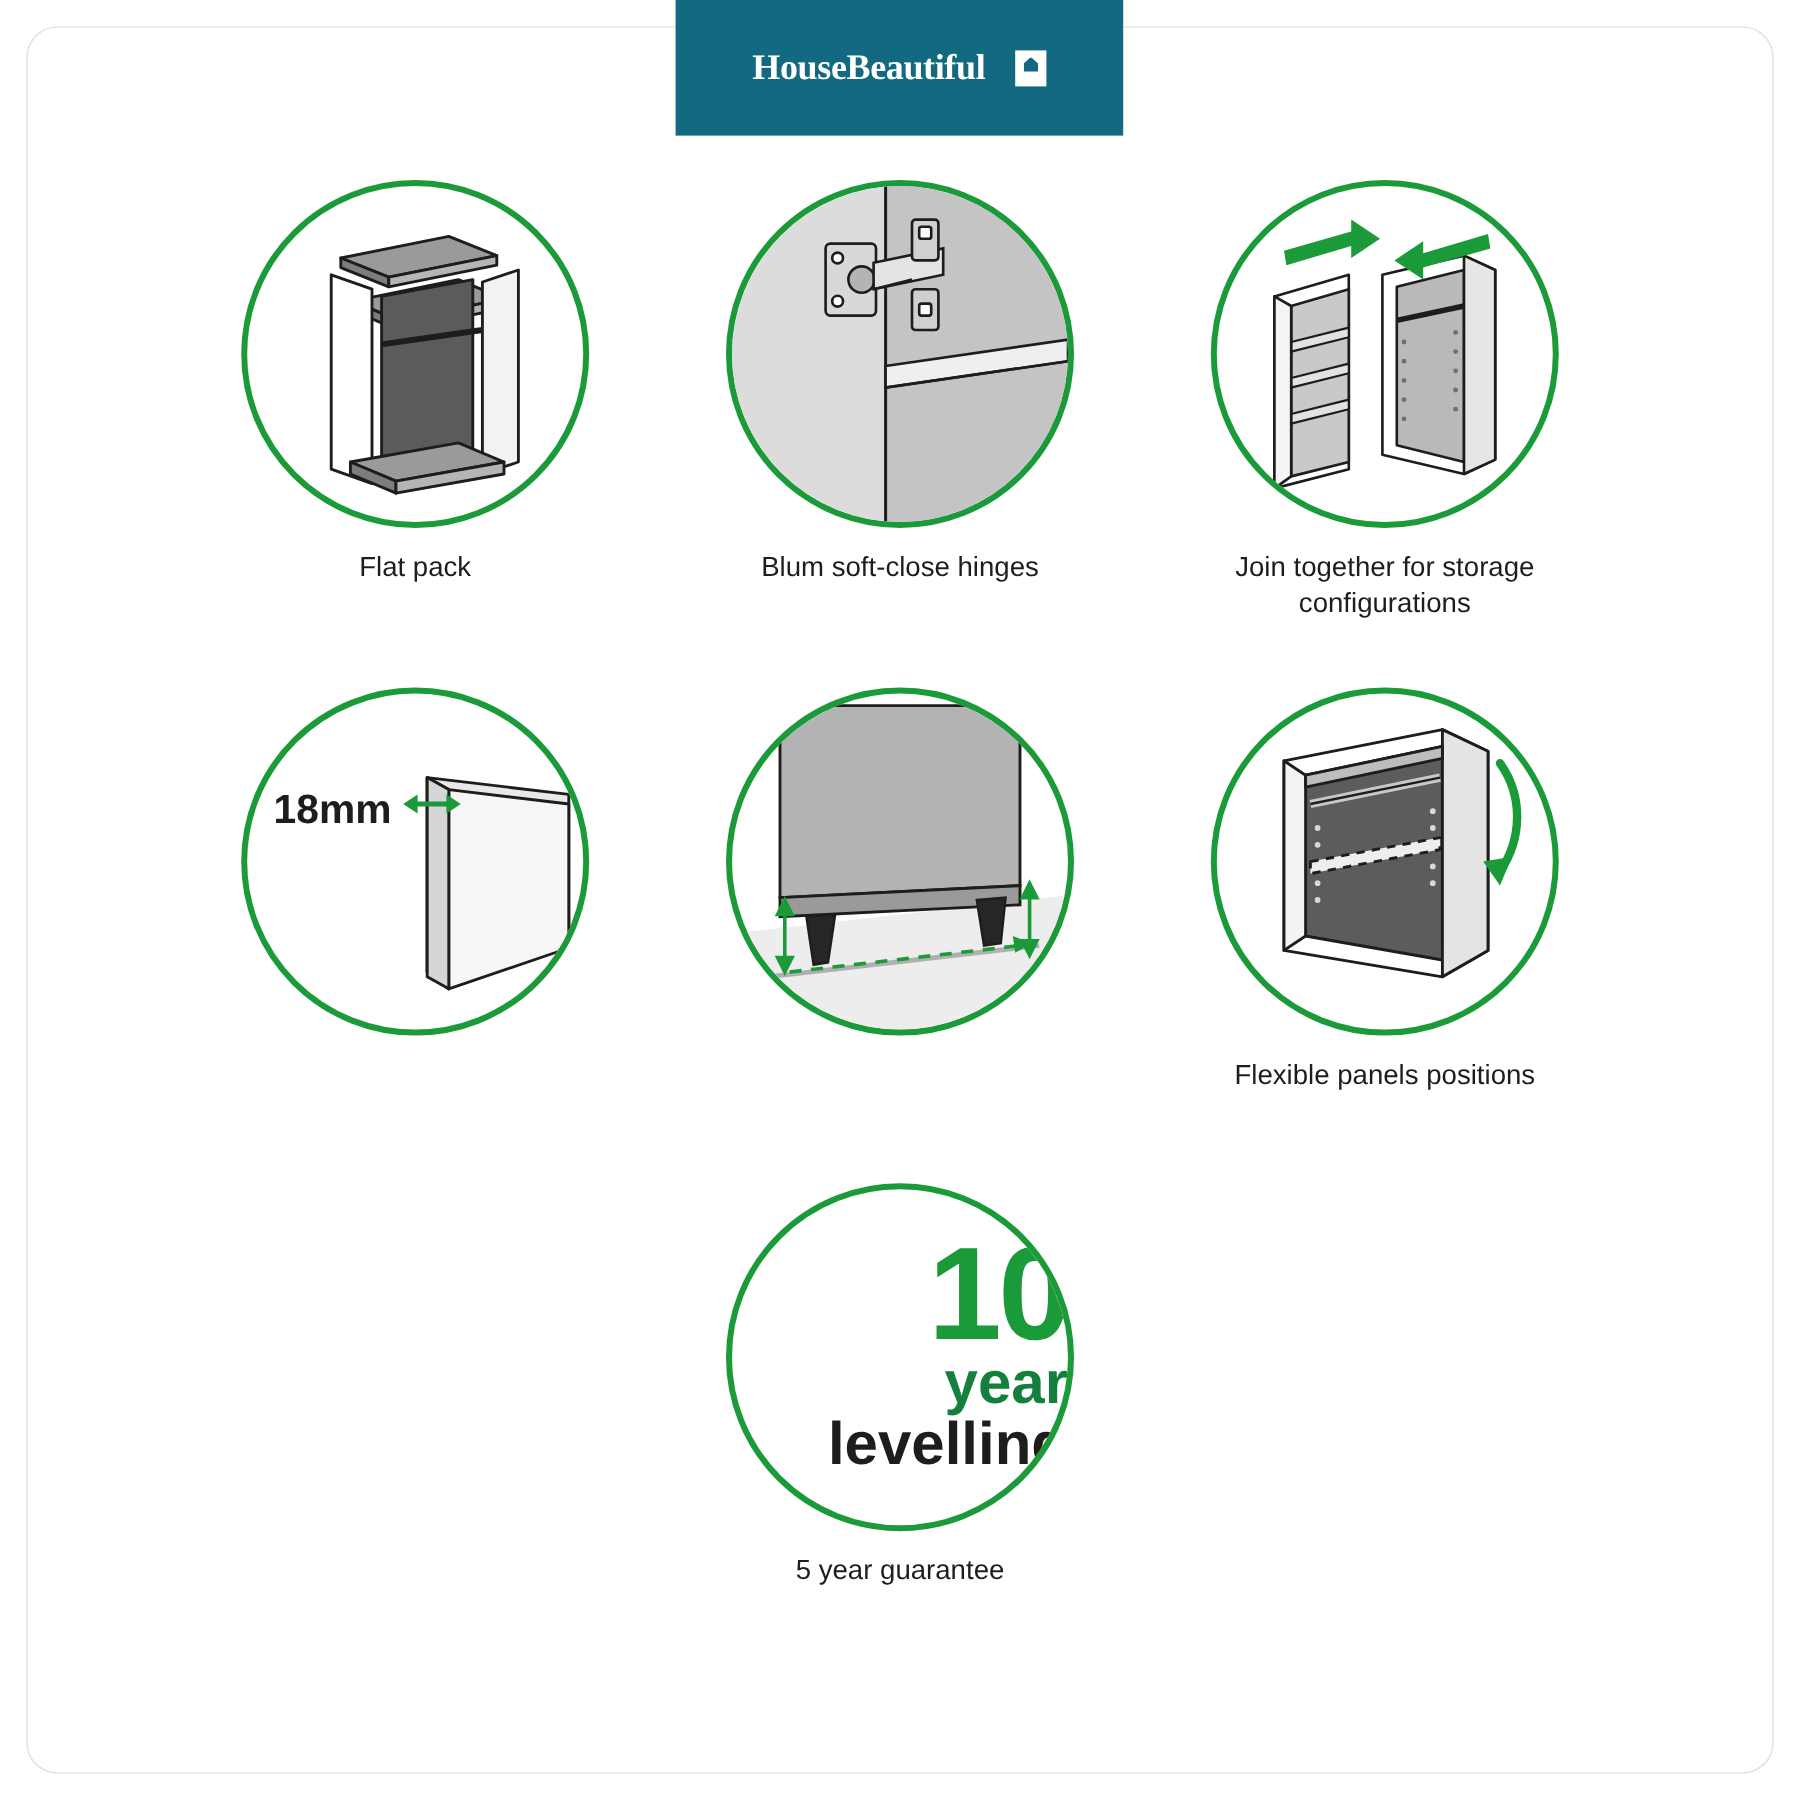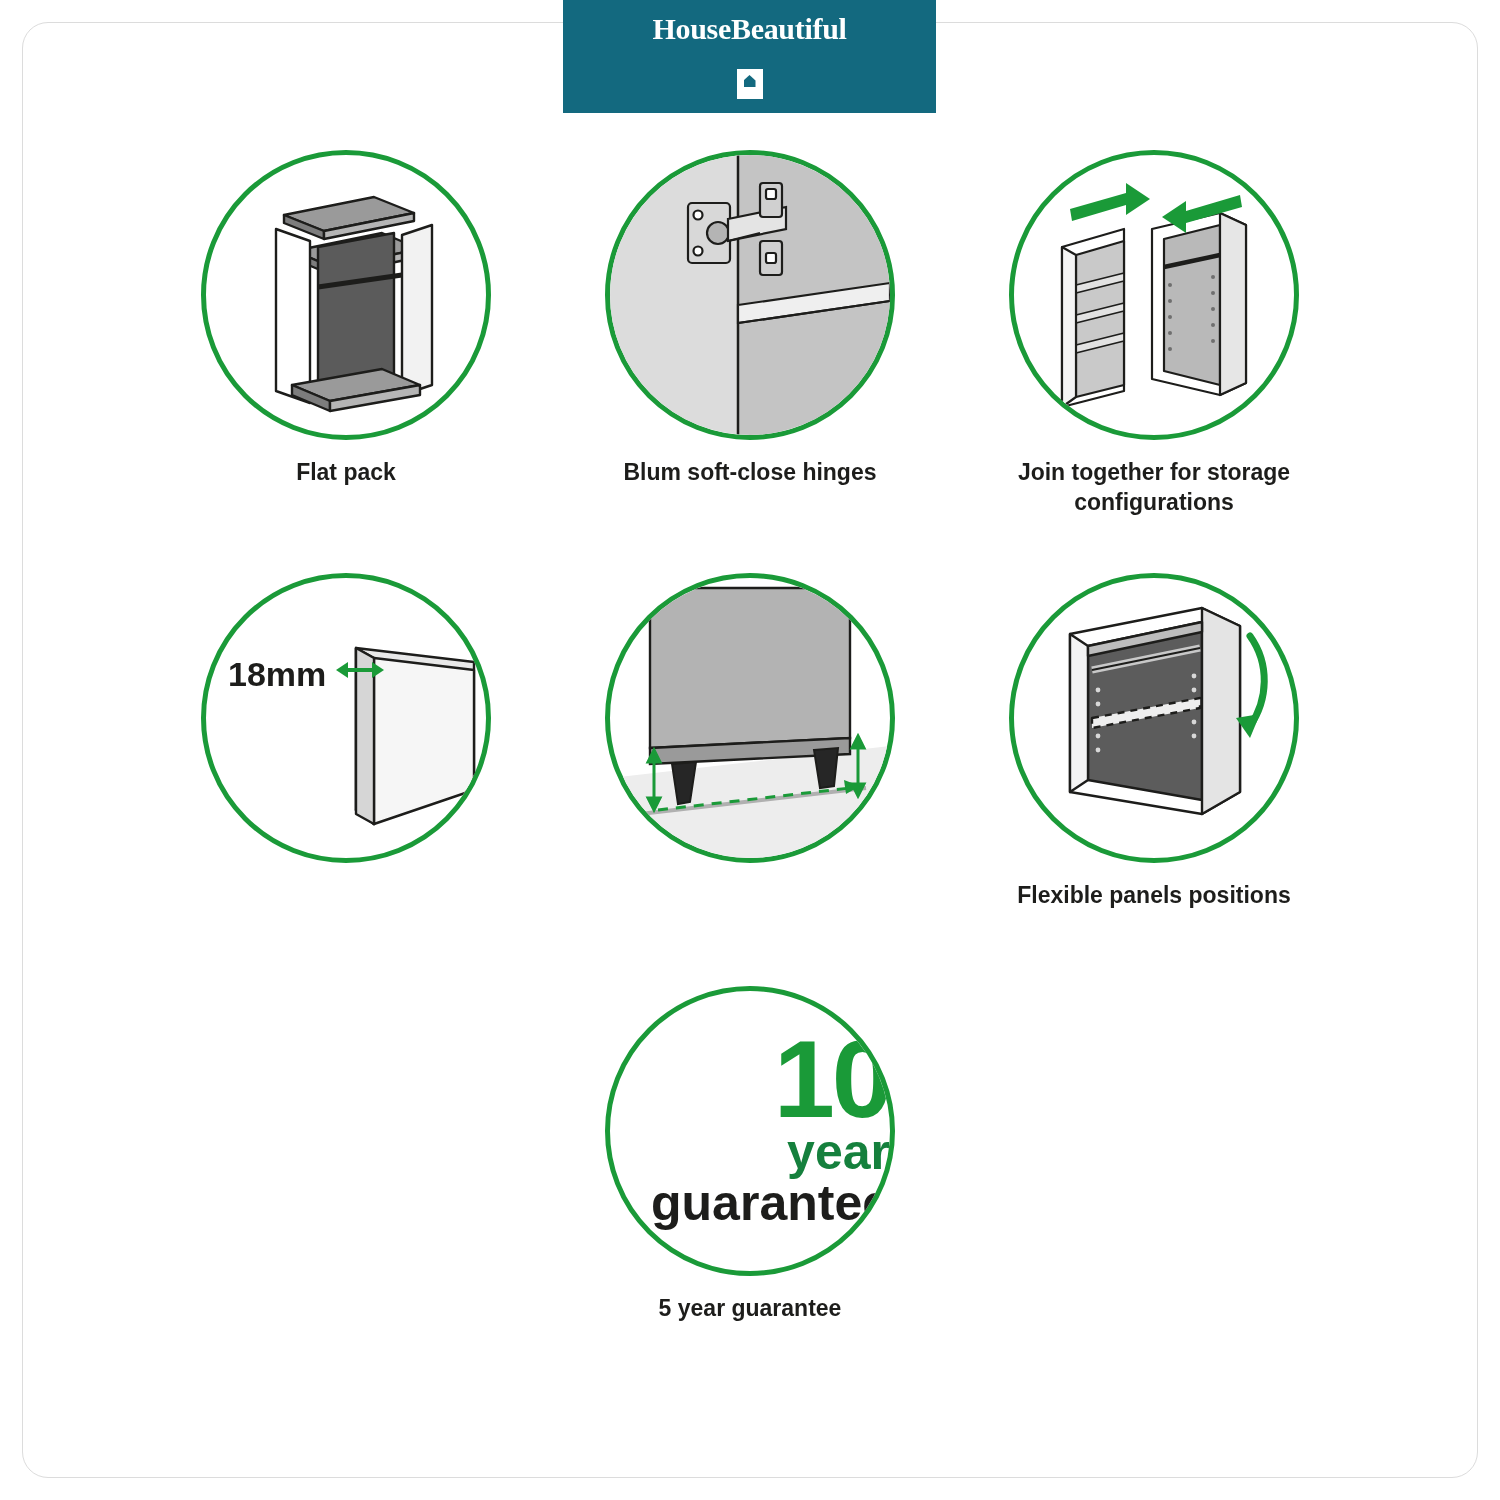--- a/index.html
+++ b/index.html
@@ -45,21 +45,20 @@
     height: 113px;
     background: #13697f;
     display: flex;
     align-items: center;
     justify-content: center;
   }
   .brand-wrap {
     display: flex;
     align-items: center;
     gap: 25px;
-    flex-direction: column;
   }
   .brand-text {
     color: #ffffff;
     font-family: "Liberation Serif", serif;
     font-weight: bold;
     font-size: 30px;
     letter-spacing: -0.3px;
     line-height: 1;
   }
   .brand-mark {
@@ -108,21 +107,21 @@
     box-sizing: border-box;
     position: relative;
     overflow: hidden;
     background: #ffffff;
     display: block;
   }
   .caption {
     margin-top: 18px;
     text-align: center;
     font-size: 23px;
-    font-weight: bold;
+    font-weight: normal;
     line-height: 1.3;
     color: #1d1d1b;
     max-width: 340px;
   }
 
   .row-2 { margin-top: 55px; }
   .row-3 { margin-top: 75px; }
 
   svg { display: block; }
 
@@ -382,21 +381,21 @@
 
     <div class="row row-3">
       <div class="cell">
         <div class="circle">
           <div class="guarantee-inner">
             <div class="g-ten">
               <span>10</span>
               <span class="g-star">*</span>
             </div>
             <div class="g-year">year</div>
-            <div class="g-guar">guarantee</div>
+            <div class="g-guar">levelling</div>
           </div>
         </div>
         <div class="caption">5 year guarantee</div>
       </div>
     </div>
 
   </div>
 </div>
 
 </body></html>

